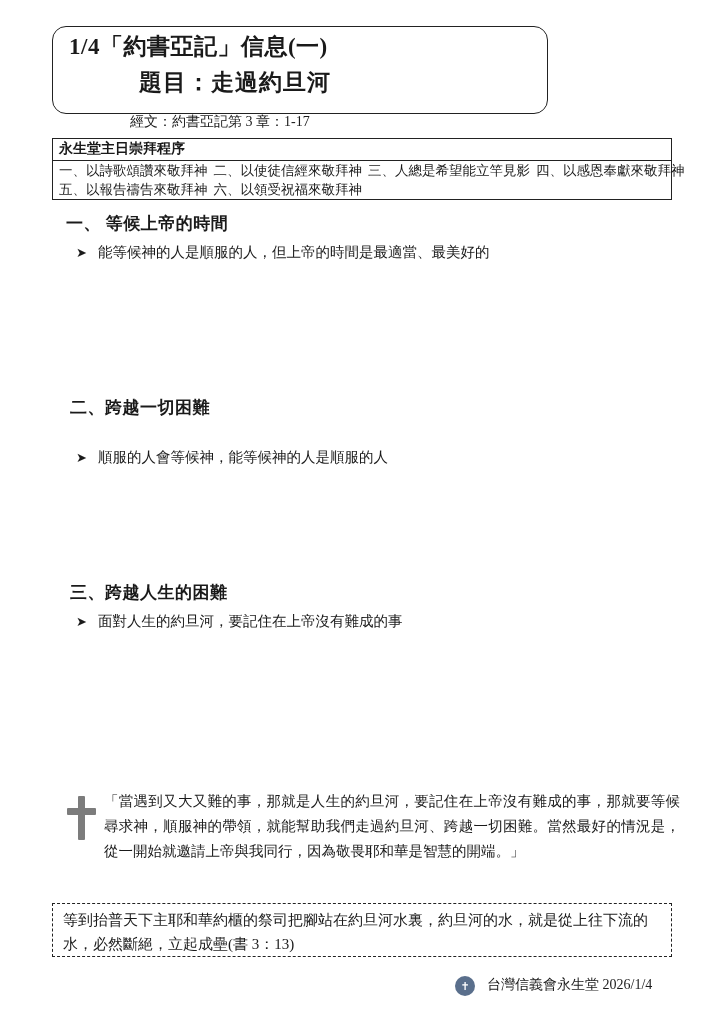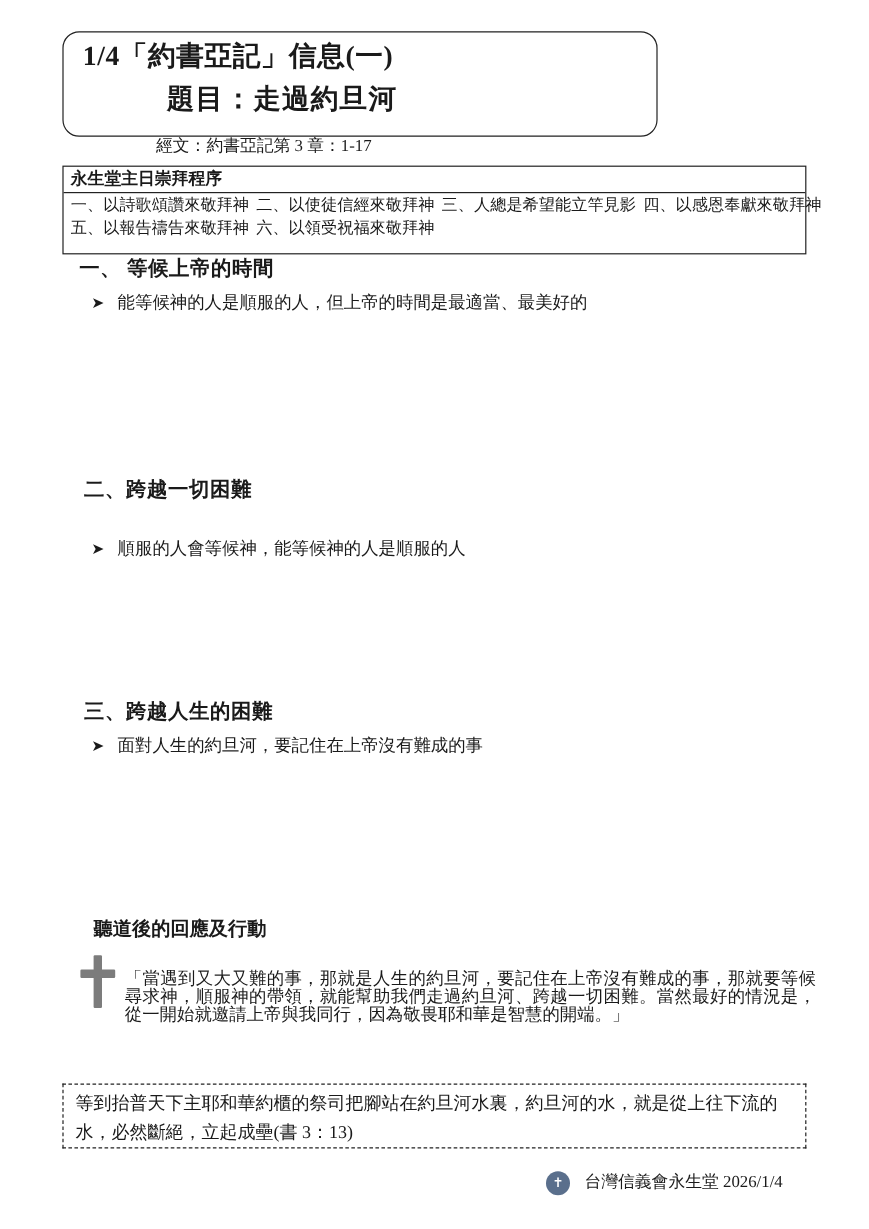--- a/index.html
+++ b/index.html
@@ -58,21 +58,21 @@
     font-size: 14px;
     white-space: nowrap;
   }
 
   
   .worship-box {
     position: absolute;
     left: 52px;
     top: 138px;
     width: 620px;
-    height: 74px;
+    height: 62px;
     border: 1px solid #222;
     box-sizing: border-box;
   }
   .worship-header {
     position: absolute;
     left: 6px;
     top: 1px;
     font-size: 14px;
     font-weight: bold;
     white-space: nowrap;
@@ -152,23 +152,22 @@
     height: 7px;
     background: #7c7c7c;
     border-radius: 1px;
   }
   .resp-text {
     position: absolute;
     left: 104px;
     top: 789px;
     width: 576px;
     font-size: 14.5px;
-    line-height: 15px;
+    line-height: 25px;
     text-align: justify;
-    margin-top: 20px;
   }
 
   
   .memory-head {
     position: absolute;
     left: 68px;
     top: 877px;
     font-size: 17px;
     font-weight: bold;
     white-space: nowrap;
@@ -250,21 +249,20 @@
   <div class="section-head" style="left:70px; top:396px;">二、跨越一切困難</div>
   <div class="bullet-row" style="left:76px; top:428px;margin-top:20px;">
     <span class="bullet-arrow">➤</span><span>順服的人會等候神，能等候神的人是順服的人</span>
   </div>
 
   <div class="section-head" style="left:70px; top:581px;">三、跨越人生的困難</div>
   <div class="bullet-row" style="left:76px; top:612px;">
     <span class="bullet-arrow">➤</span><span>面對人生的約旦河，要記住在上帝沒有難成的事</span>
   </div>
 
-  <div class="resp-head">聽道後的回應及行動</div>
   <div class="cross">
     <div class="v"></div>
     <div class="h"></div>
   </div>
   <div class="resp-text">「當遇到又大又難的事，那就是人生的約旦河，要記住在上帝沒有難成的事，那就要等候尋求神，順服神的帶領，就能幫助我們走過約旦河、跨越一切困難。當然最好的情況是，從一開始就邀請上帝與我同行，因為敬畏耶和華是智慧的開端。」</div>
 
   <div class="memory-box">
     <div class="memory-text">等到抬普天下主耶和華約櫃的祭司把腳站在約旦河水裏，約旦河的水，就是從上往下流的水，必然斷絕，立起成壘(書 3：13)</div>
   </div>
 

